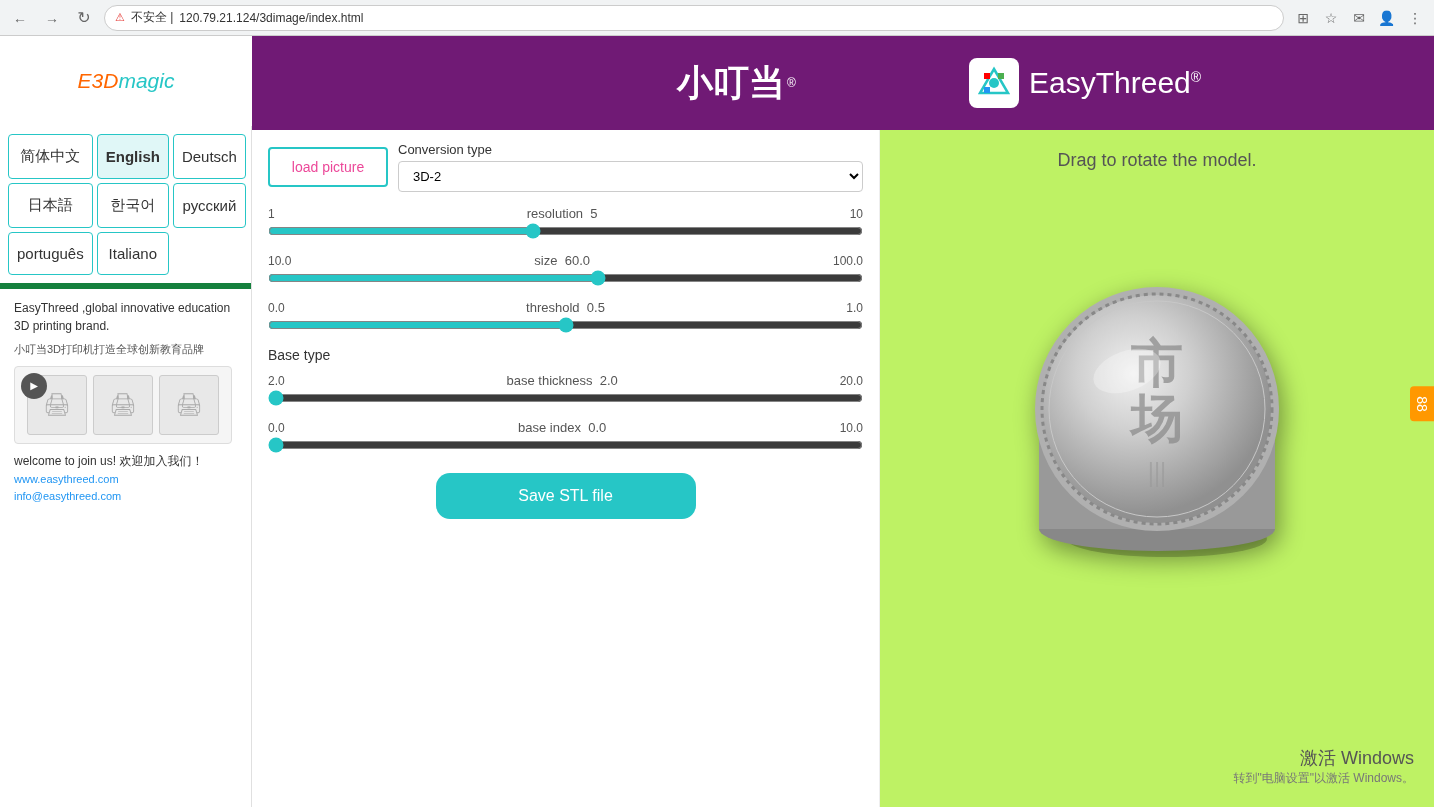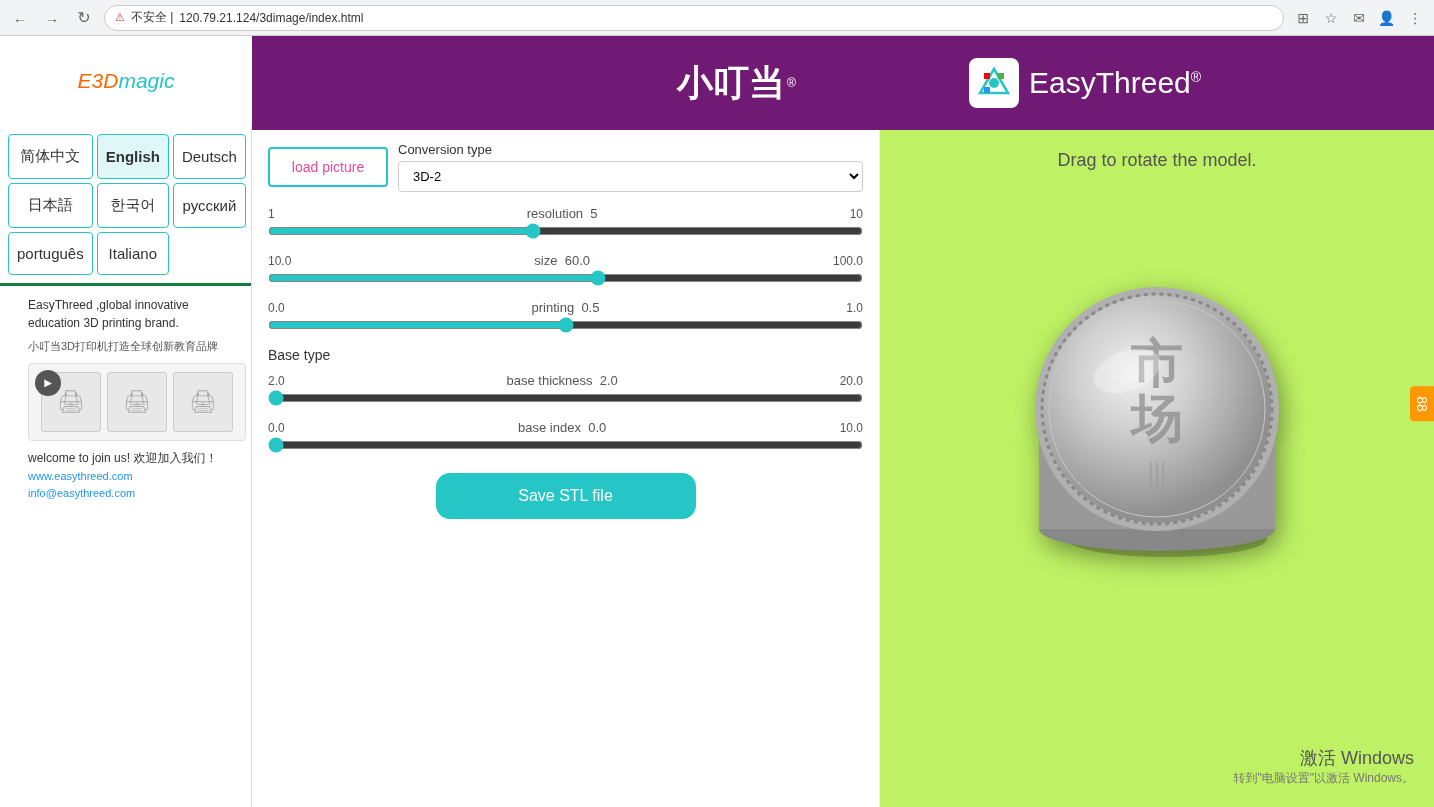--- a/index.html
+++ b/index.html
@@ -68,22 +68,22 @@
       font-size: 15px;
       cursor: pointer;
       border-radius: 4px;
       text-align: center;
     }
     .lang-btn.active {
       background: #e0f7f7;
       font-weight: bold;
     }
     .sidebar-info {
-      padding: 10px 28px;
-      border-top: 3px solid #15803d;
+      padding: 10px 14px;
+      border-top: 6px solid #15803d;
       flex: 1;
     }
     .sidebar-brand { font-size: 12px; color: #333; line-height: 1.5; margin-bottom: 6px; }
     .sidebar-brand-zh { font-size: 11px; color: #555; line-height: 1.5; margin-bottom: 8px; }
     .sidebar-img {
       width: 218px;
       height: 78px;
       background: #f5f5f5;
       border: 1px solid #ddd;
       border-radius: 4px;
@@ -450,21 +450,21 @@
             </span>
             <span>100.0</span>
           </div>
           <input type="range" min="10" max="100" value="60" style="">
         </div>
 
         <div class="slider-row">
           <div class="slider-labels">
             <span>0.0</span>
             <span class="slider-label-center">
-              <span>printing</span>&nbsp;&nbsp;<span>0.5</span>
+              <span>threshold</span>&nbsp;&nbsp;<span>0.5</span>
             </span>
             <span>1.0</span>
           </div>
           <input type="range" min="0" max="10" value="5" style="">
         </div>
 
         <div class="base-type-row">
           <span class="base-type-label">Base type</span>
         </div>
 

